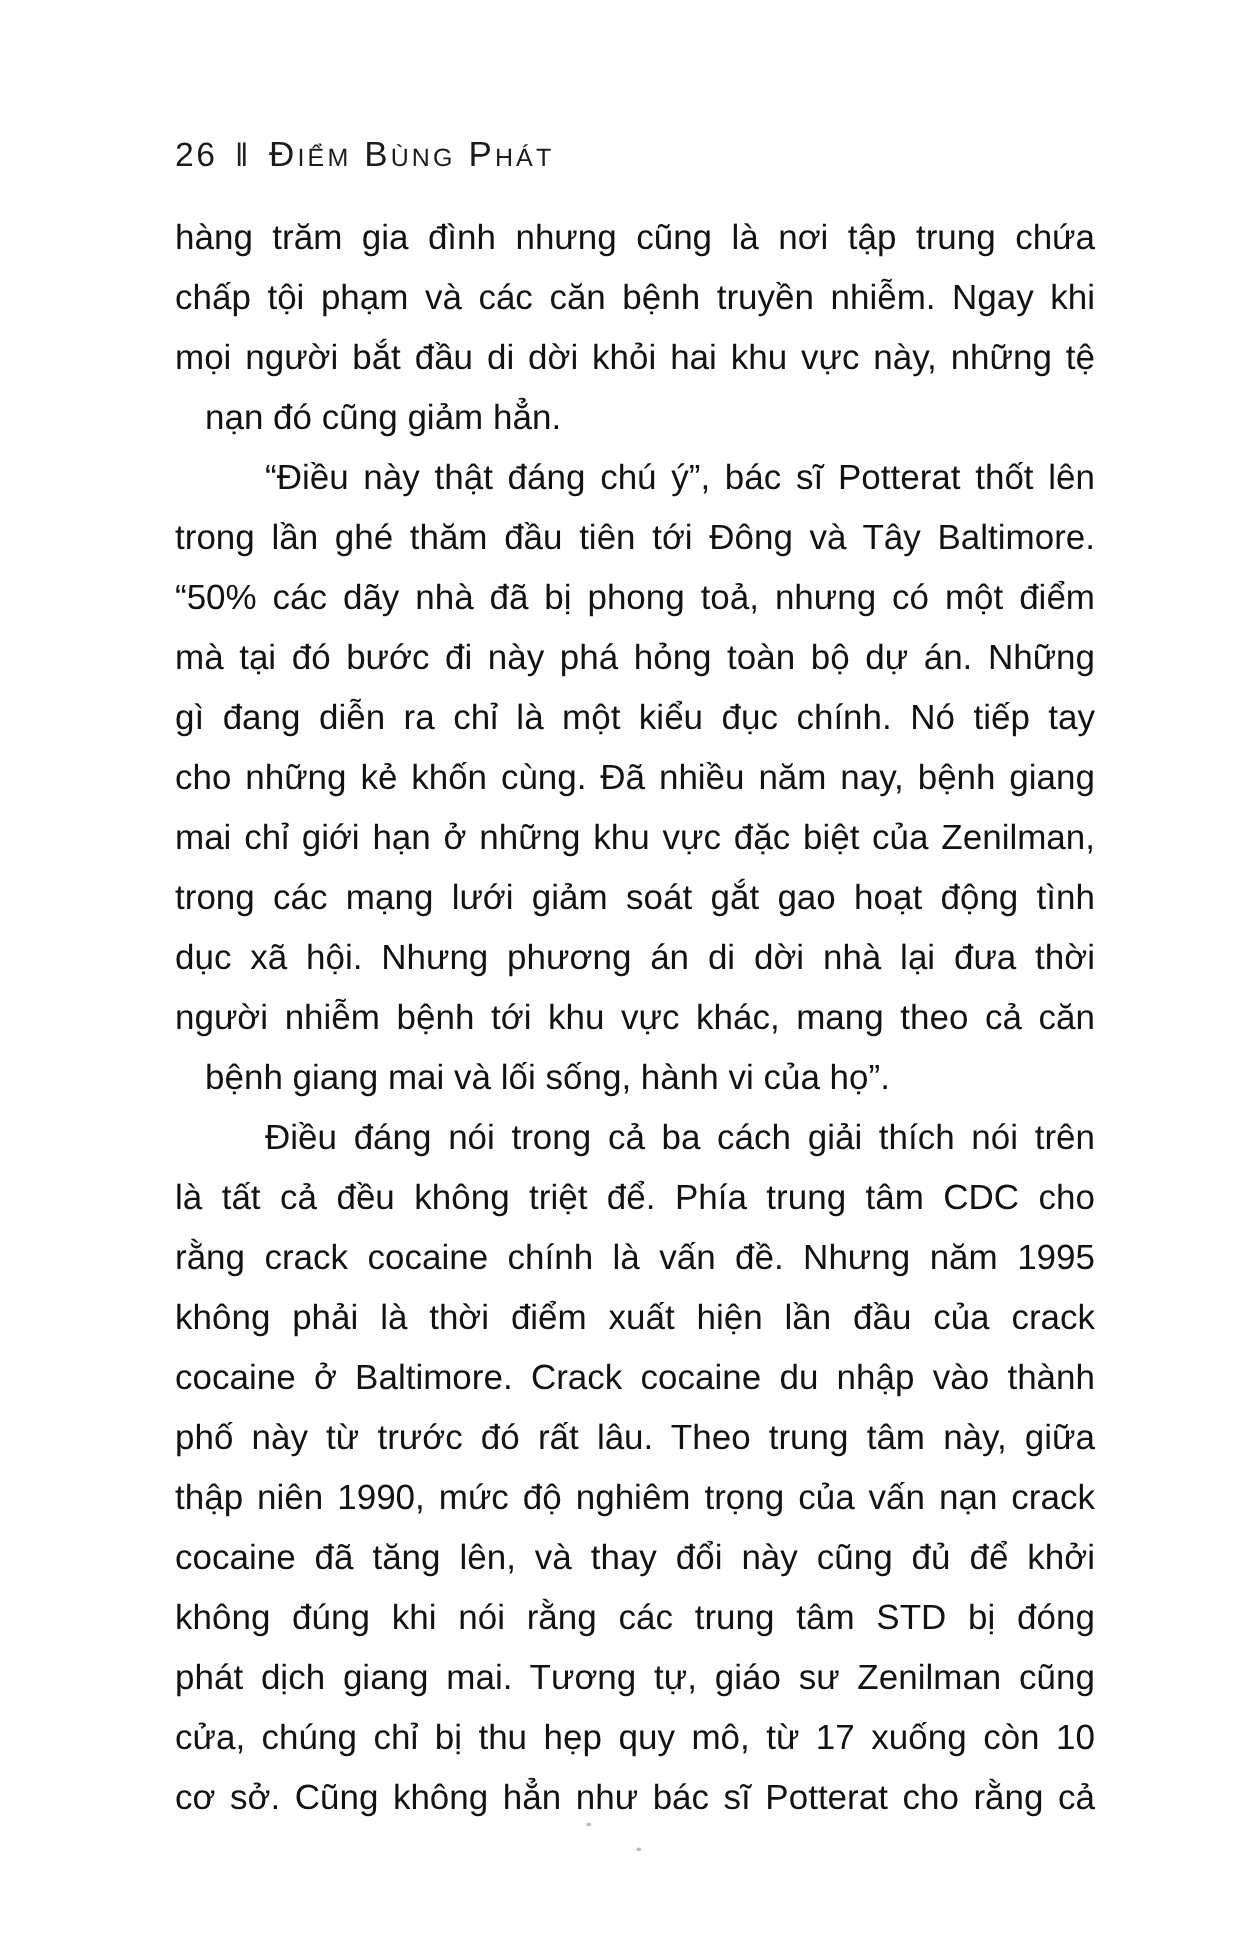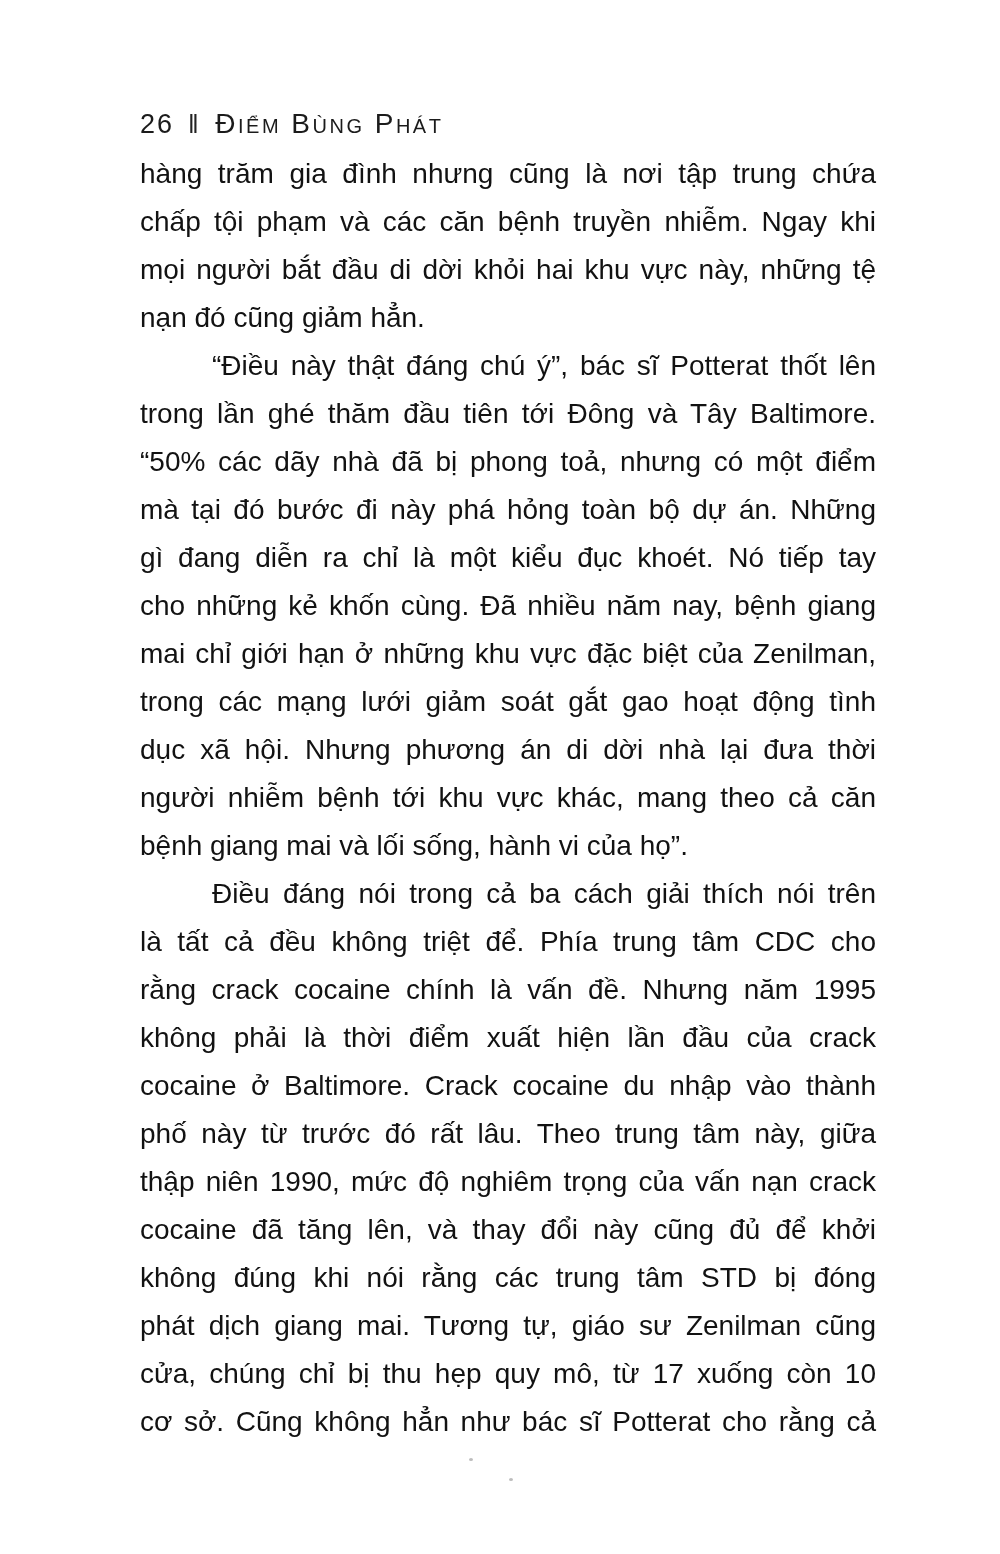--- a/index.html
+++ b/index.html
@@ -28,35 +28,36 @@
     color:#222;
   }
   .running-head .title{
     font-variant:small-caps;
     letter-spacing:2.5px;
     font-size:28px;
     margin-top:24px;
   }
   .text-block{
     position:absolute;
-    left:140px;top:150px;
+    left:140px;top:166px;
     width:736px;
     font-size:28px;
     line-height:48px;
     color:#121212;
   }
   .line{
     height:48px;
     text-align:justify;
     text-align-last:justify;
     white-space:normal;
     overflow:visible;
   }
   .line.endline{
     text-align-last:left;
+    margin-left:24px;
   }
   .line.indent{
     padding-left:72px;
   }
   .speck{
     position:absolute;
     width:4px;height:3px;
     background:#9a9a9a;
     border-radius:50%;
     opacity:0.65;
@@ -75,21 +76,21 @@
 
   <main class="text-block" id="text-block">
       <div class="line">hàng trăm gia đình nhưng cũng là nơi tập trung chứa</div>
       <div class="line">chấp tội phạm và các căn bệnh truyền nhiễm. Ngay khi</div>
       <div class="line">mọi người bắt đầu di dời khỏi hai khu vực này, những tệ</div>
       <div class="line endline">nạn đó cũng giảm hẳn.</div>
       <div class="line indent">“Điều này thật đáng chú ý”, bác sĩ Potterat thốt lên</div>
       <div class="line">trong lần ghé thăm đầu tiên tới Đông và Tây Baltimore.</div>
       <div class="line">“50% các dãy nhà đã bị phong toả, nhưng có một điểm</div>
       <div class="line">mà tại đó bước đi này phá hỏng toàn bộ dự án. Những</div>
-      <div class="line">gì đang diễn ra chỉ là một kiểu đục khoét. Nó tiếp tay</div>
+      <div class="line">gì đang diễn ra chỉ là một kiểu đục chính. Nó tiếp tay</div>
       <div class="line">cho những kẻ khốn cùng. Đã nhiều năm nay, bệnh giang</div>
       <div class="line">mai chỉ giới hạn ở những khu vực đặc biệt của Zenilman,</div>
       <div class="line">trong các mạng lưới giảm soát gắt gao hoạt động tình</div>
       <div class="line">dục xã hội. Nhưng phương án di dời nhà lại đưa thời</div>
       <div class="line">người nhiễm bệnh tới khu vực khác, mang theo cả căn</div>
       <div class="line endline">bệnh giang mai và lối sống, hành vi của họ”.</div>
       <div class="line indent">Điều đáng nói trong cả ba cách giải thích nói trên</div>
       <div class="line">là tất cả đều không triệt để. Phía trung tâm CDC cho</div>
       <div class="line">rằng crack cocaine chính là vấn đề. Nhưng năm 1995</div>
       <div class="line">không phải là thời điểm xuất hiện lần đầu của crack</div>

